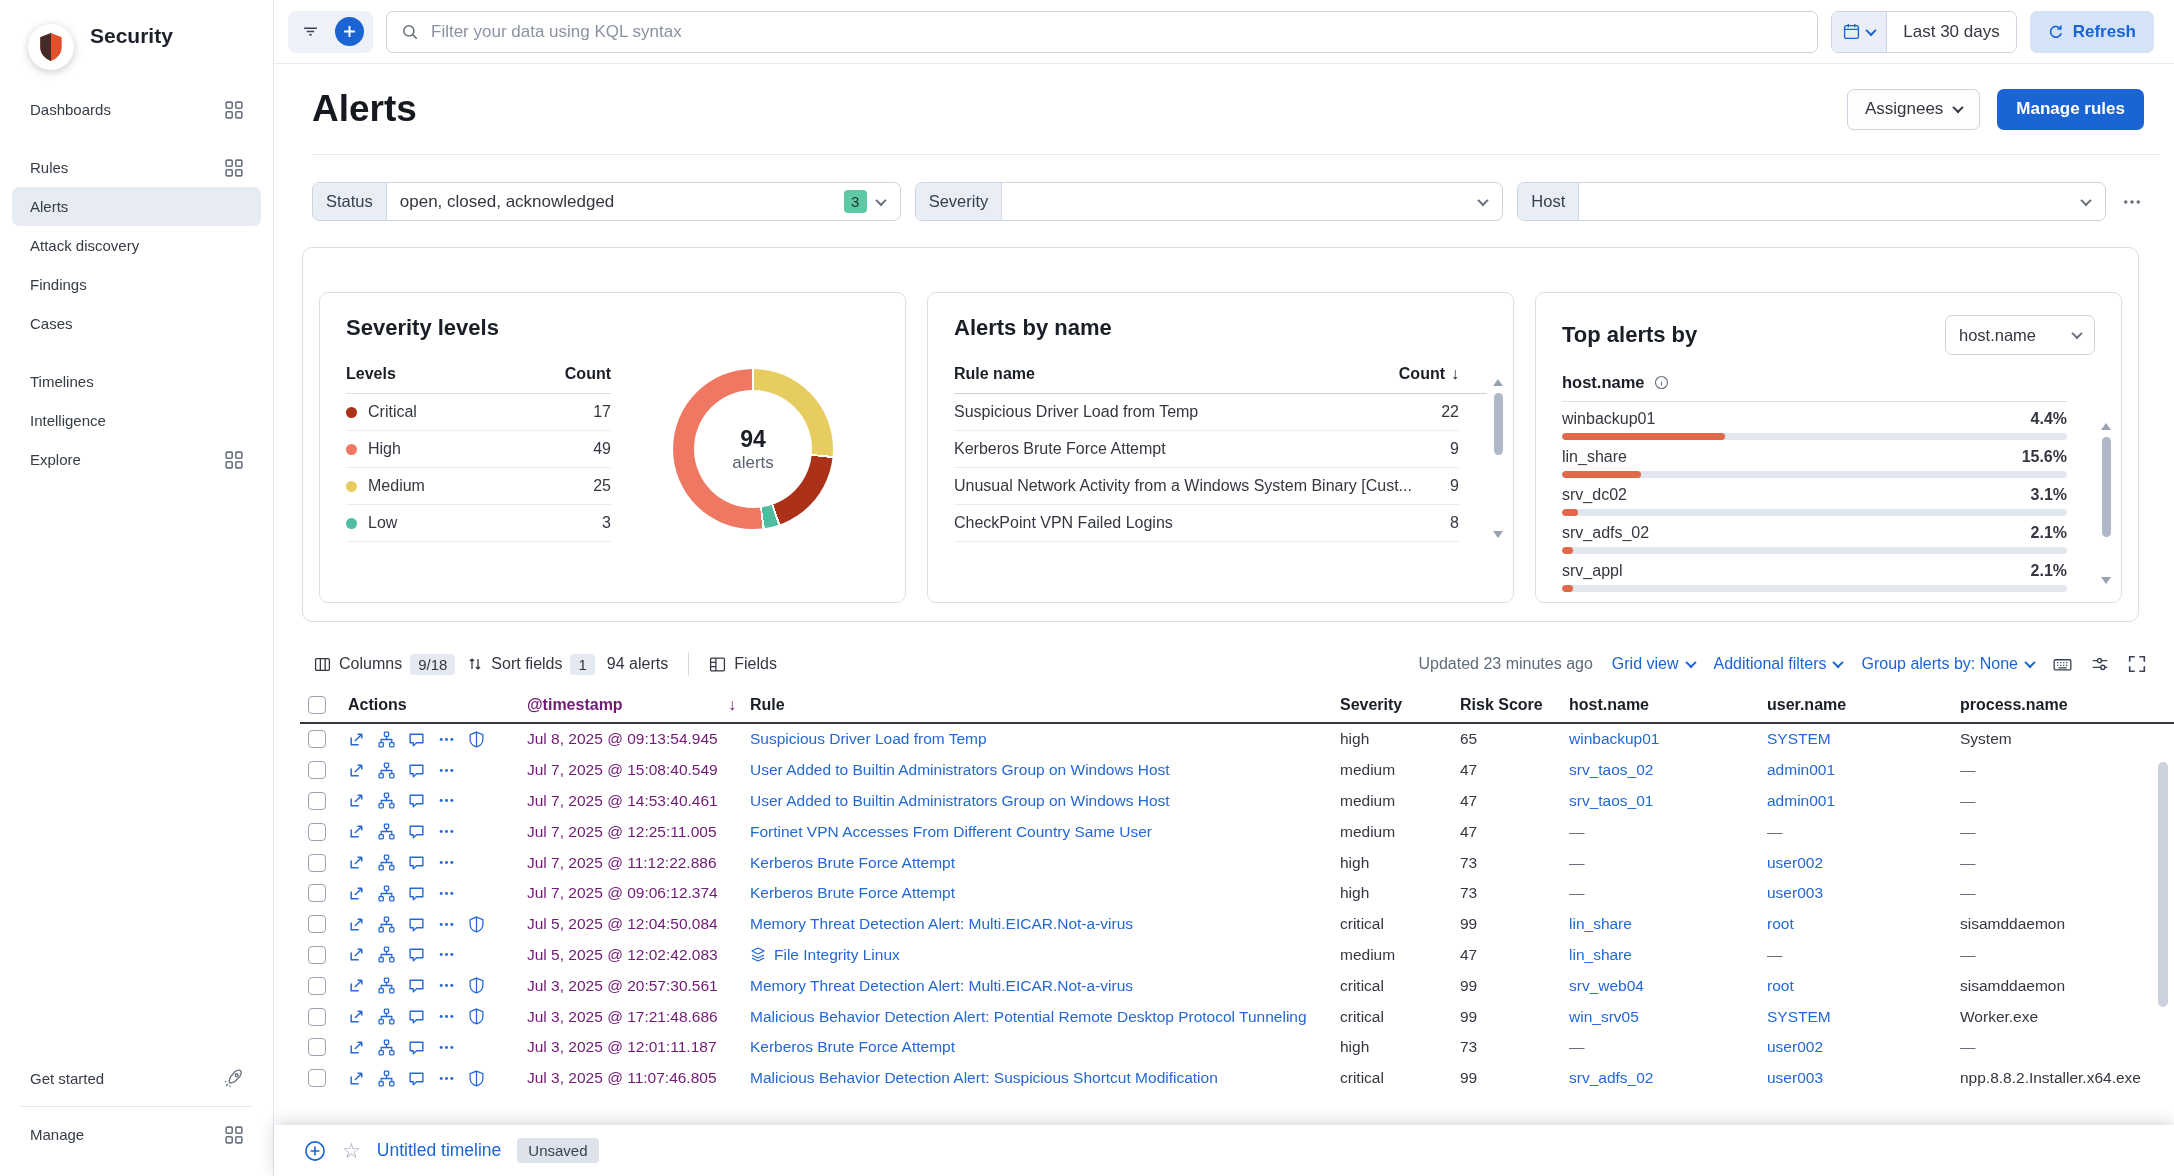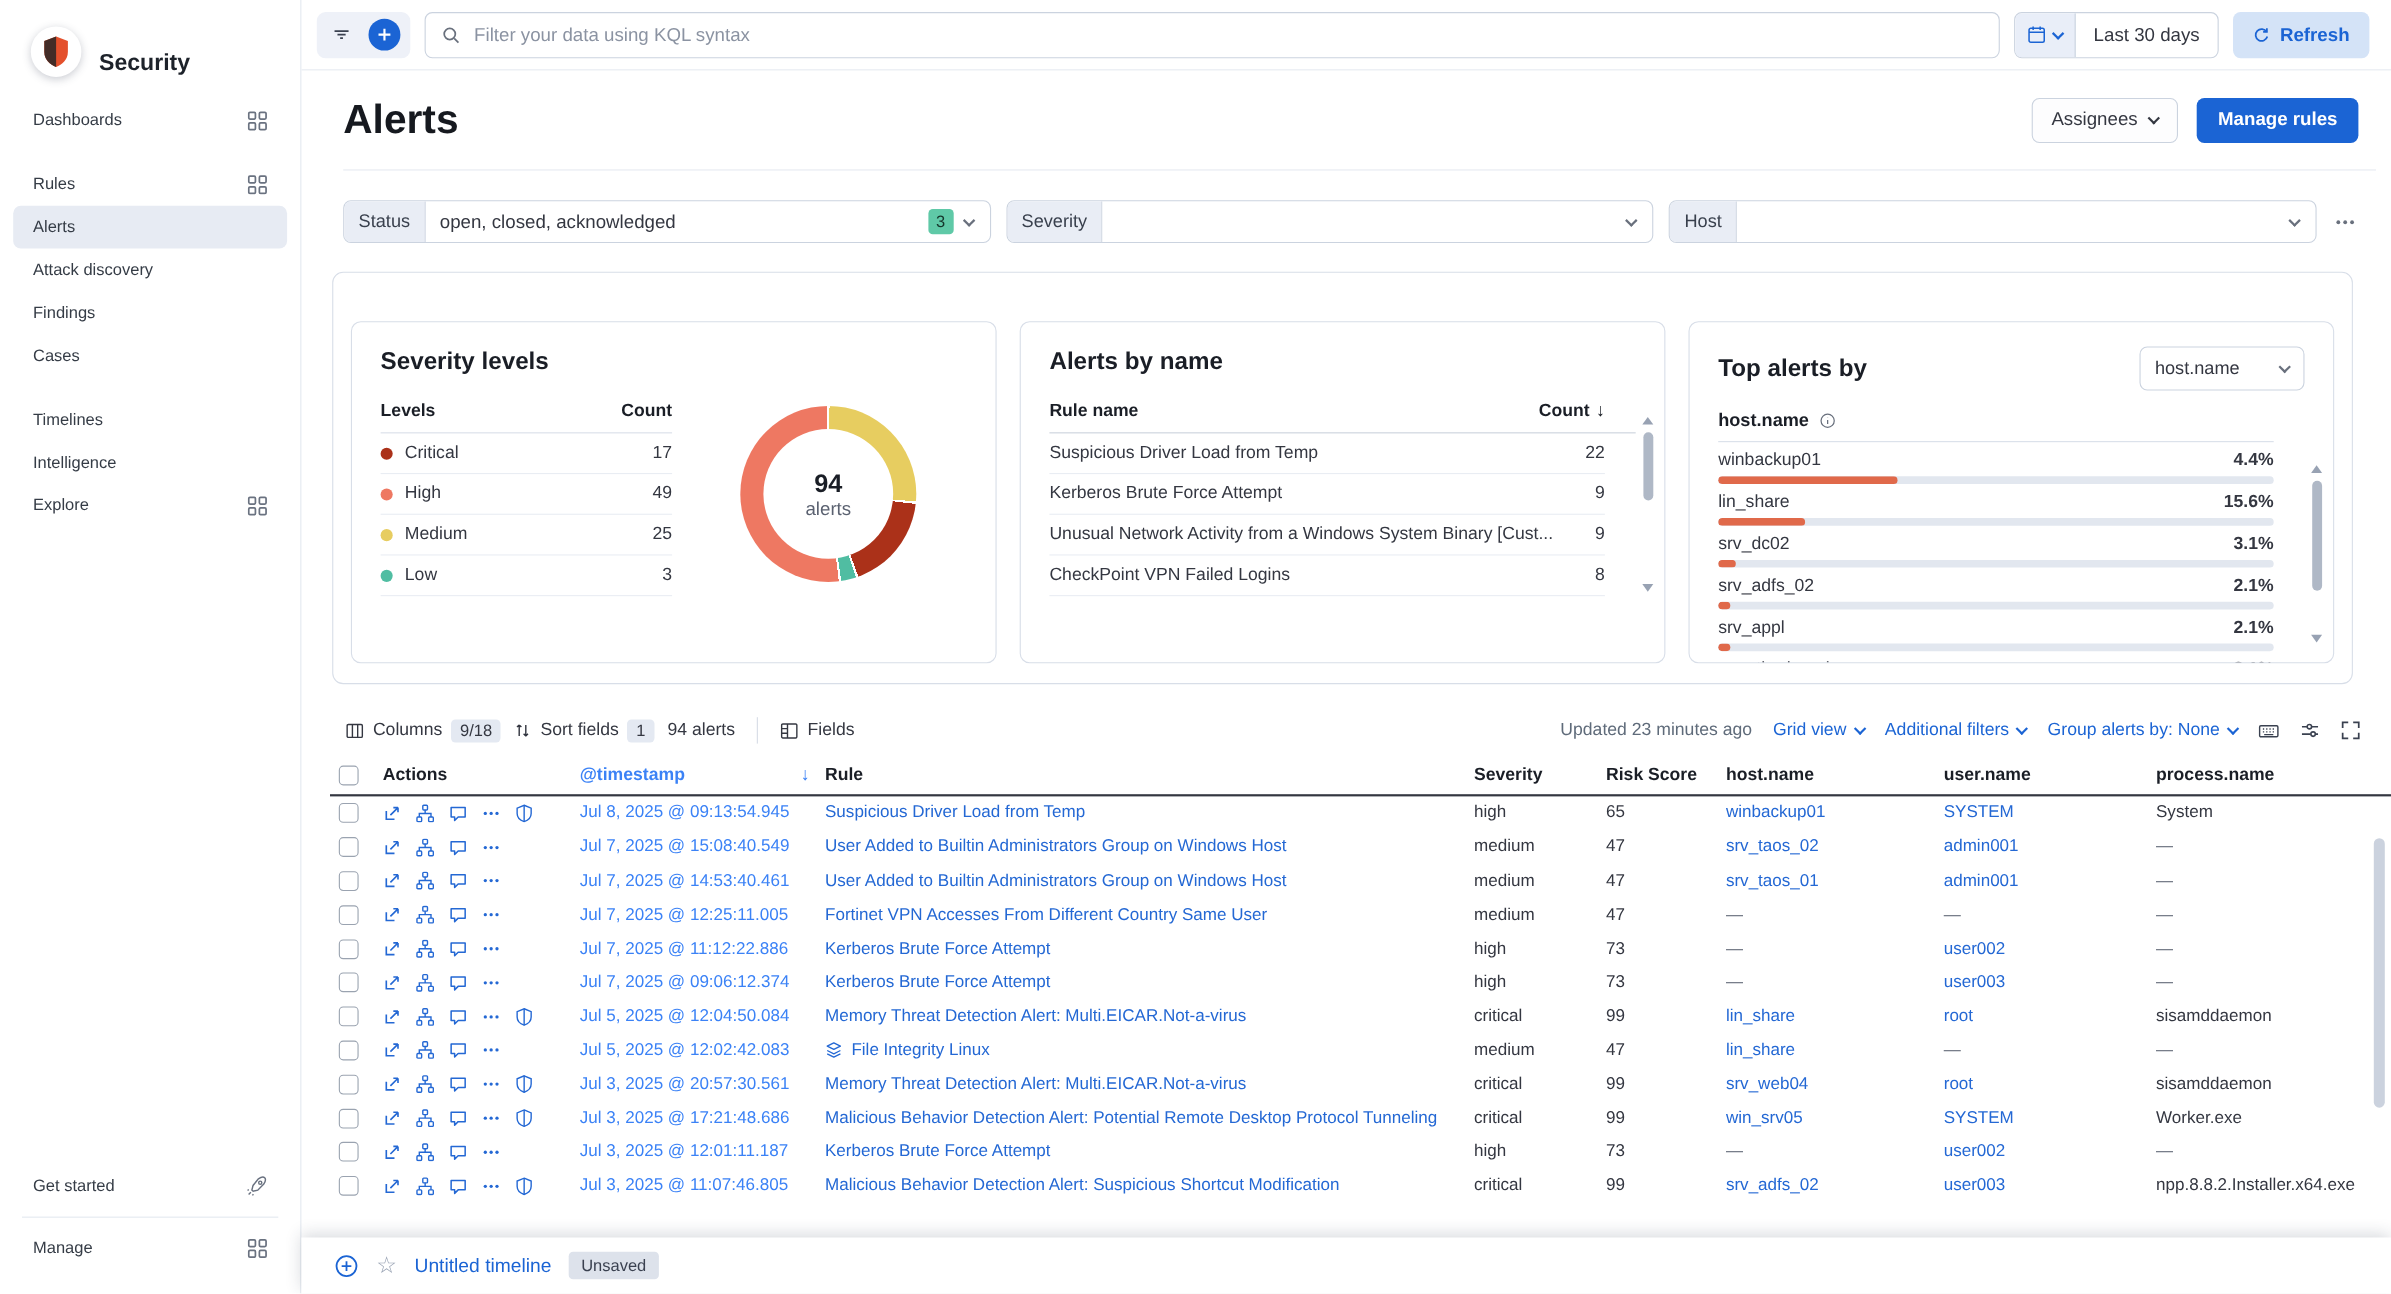--- a/index.html
+++ b/index.html
@@ -5,21 +5,21 @@
   *{box-sizing:border-box}
   html,body{margin:0;padding:0}
   body{width:2174px;height:1176px;font-family:"Liberation Sans","DejaVu Sans",sans-serif;
        color:#343741;background:#fff;overflow:hidden;font-size:16px}
   svg{display:block}
   .app{position:relative;width:100%;height:100%;display:flex}
 
   
   .sidebar{flex:0 0 274px;width:274px;border-right:1px solid #E3E8EF;position:relative;
            padding-top:24px;background:#fff;z-index:3}
-  .logo{display:flex;align-items:flex-end;gap:16px;padding-left:28px}
+  .logo{display:flex;align-items:flex-start;gap:16px;padding-left:28px}
   .logo-circle{width:46px;height:46px;border-radius:50%;background:#fff;
                box-shadow:0 2px 8px rgba(60,70,90,.28);display:flex;align-items:center;justify-content:center}
   .logo-text{font-size:21px;font-weight:bold;color:#1D222A}
   .nav{margin-top:20px;padding:0 12px}
   .nav-item{display:flex;align-items:center;justify-content:space-between;height:39px;
             padding:0 18px;border-radius:7px;font-size:15px;color:#353C46;cursor:pointer}
   .nav-item.selected{background:#E7EBF3}
   .nav-item.group-start{margin-top:19px}
   .nav-ico{color:#6A7280}
   .sidebar-footer{position:absolute;left:0;right:0;bottom:22px;padding:0 12px}
@@ -143,21 +143,21 @@
 
   
   .atable{margin:12px 0 0 26px}
   .t-head{display:flex;align-items:center;height:36px;font-weight:bold;font-size:16px;color:#1A1E26;
           border-bottom:2.5px solid #343741}
   .t-row{display:flex;align-items:center;height:30.8px;font-size:15.5px}
   .c-check{width:40px;display:flex;align-items:center;padding-left:8px}
   .checkbox{width:18px;height:18px;border:1.6px solid #9AA3B0;border-radius:4px;background:#fff;cursor:pointer}
   .c-actions{width:187px;display:flex;align-items:center;gap:13px;color:#2468D4;padding-left:8px}
   .act{cursor:pointer;display:flex}
-  .c-time{width:223px;color:#3b82f6;white-space:nowrap}
+  .c-time{width:223px;color:#701a75;white-space:nowrap}
   .c-rule{flex:1;min-width:0;display:flex;align-items:center;gap:8px;padding-right:10px}
   .rule-ic{color:#2468D4;flex:0 0 auto}
   .rule-link{color:#2468D4;white-space:nowrap;overflow:hidden;text-overflow:ellipsis;cursor:pointer;text-decoration:none}
   .c-sev{width:120px}
   .c-risk{width:109px}
   .c-host{width:198px}
   .c-user{width:193px}
   .c-proc{width:214px;white-space:nowrap;overflow:hidden;text-overflow:ellipsis}
   .cell-link{color:#2468D4;cursor:pointer}
   .cell-dash{color:#69707D}

